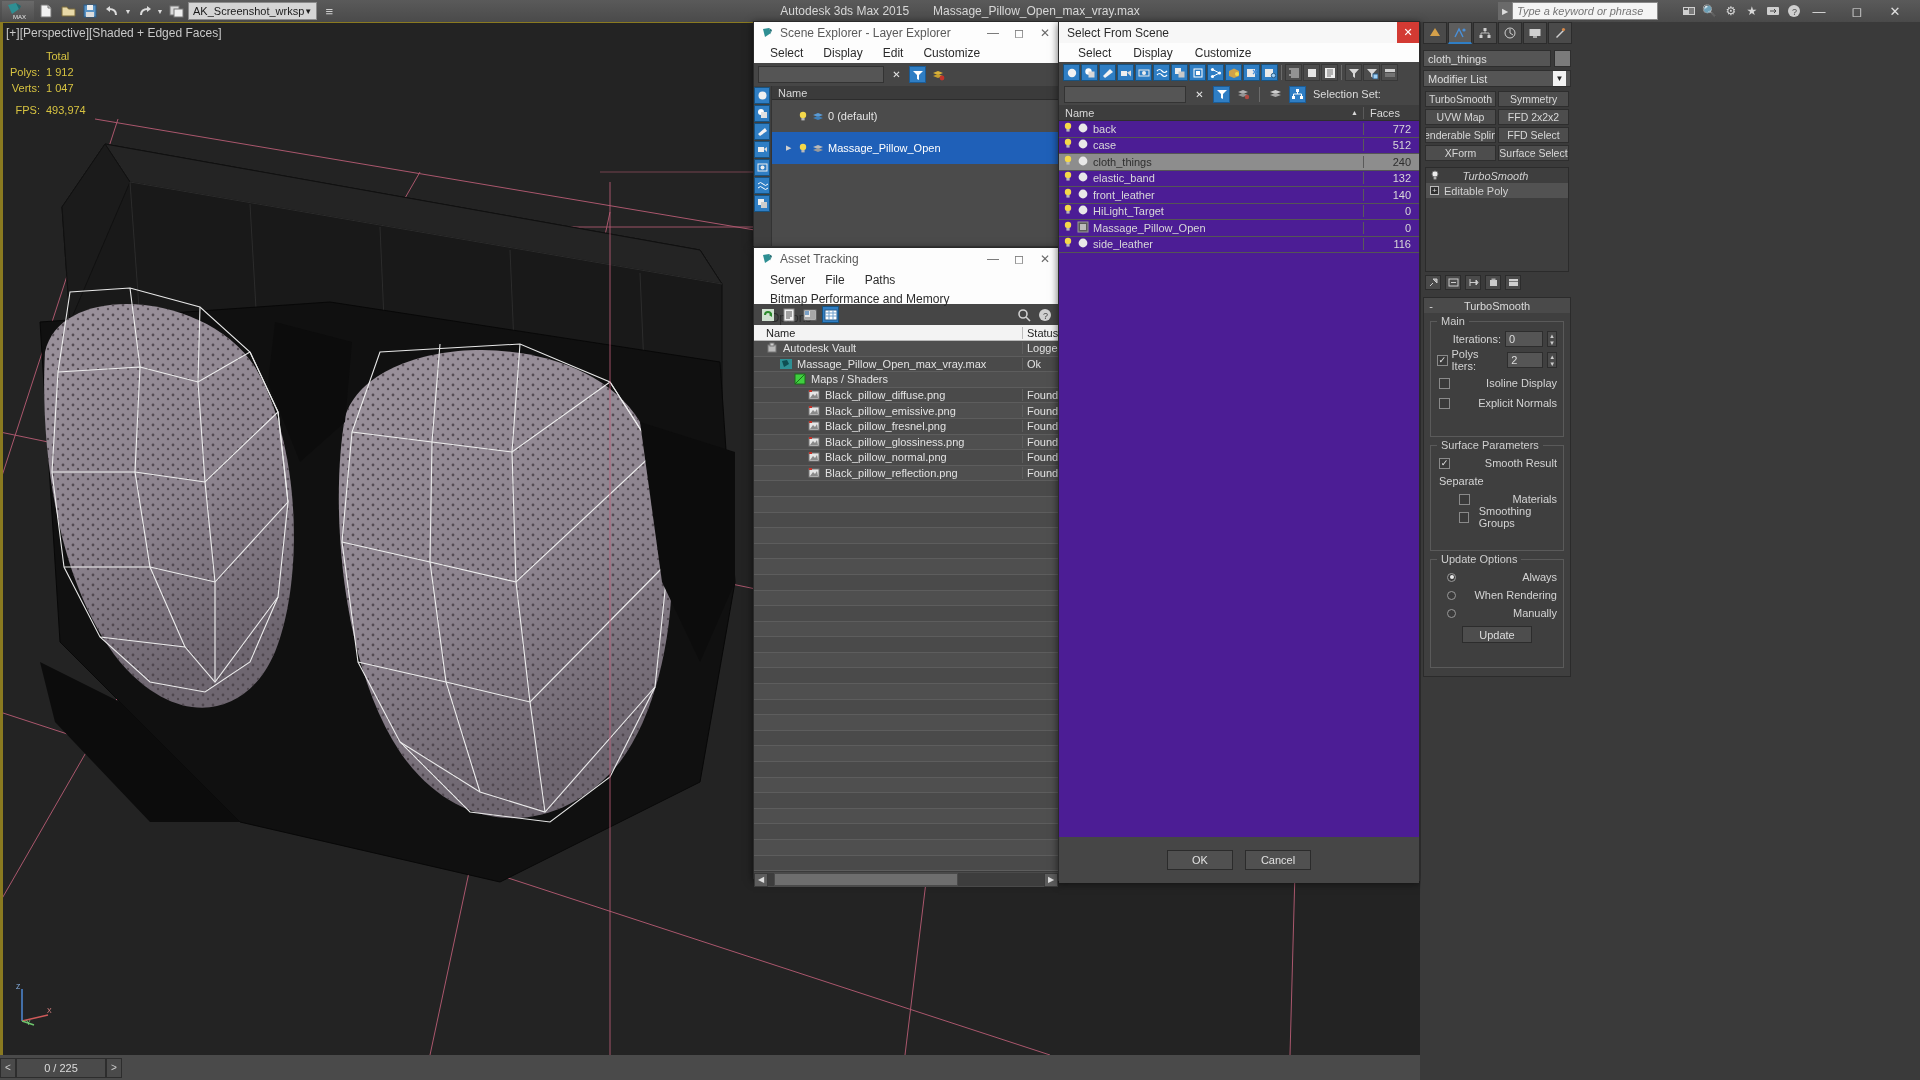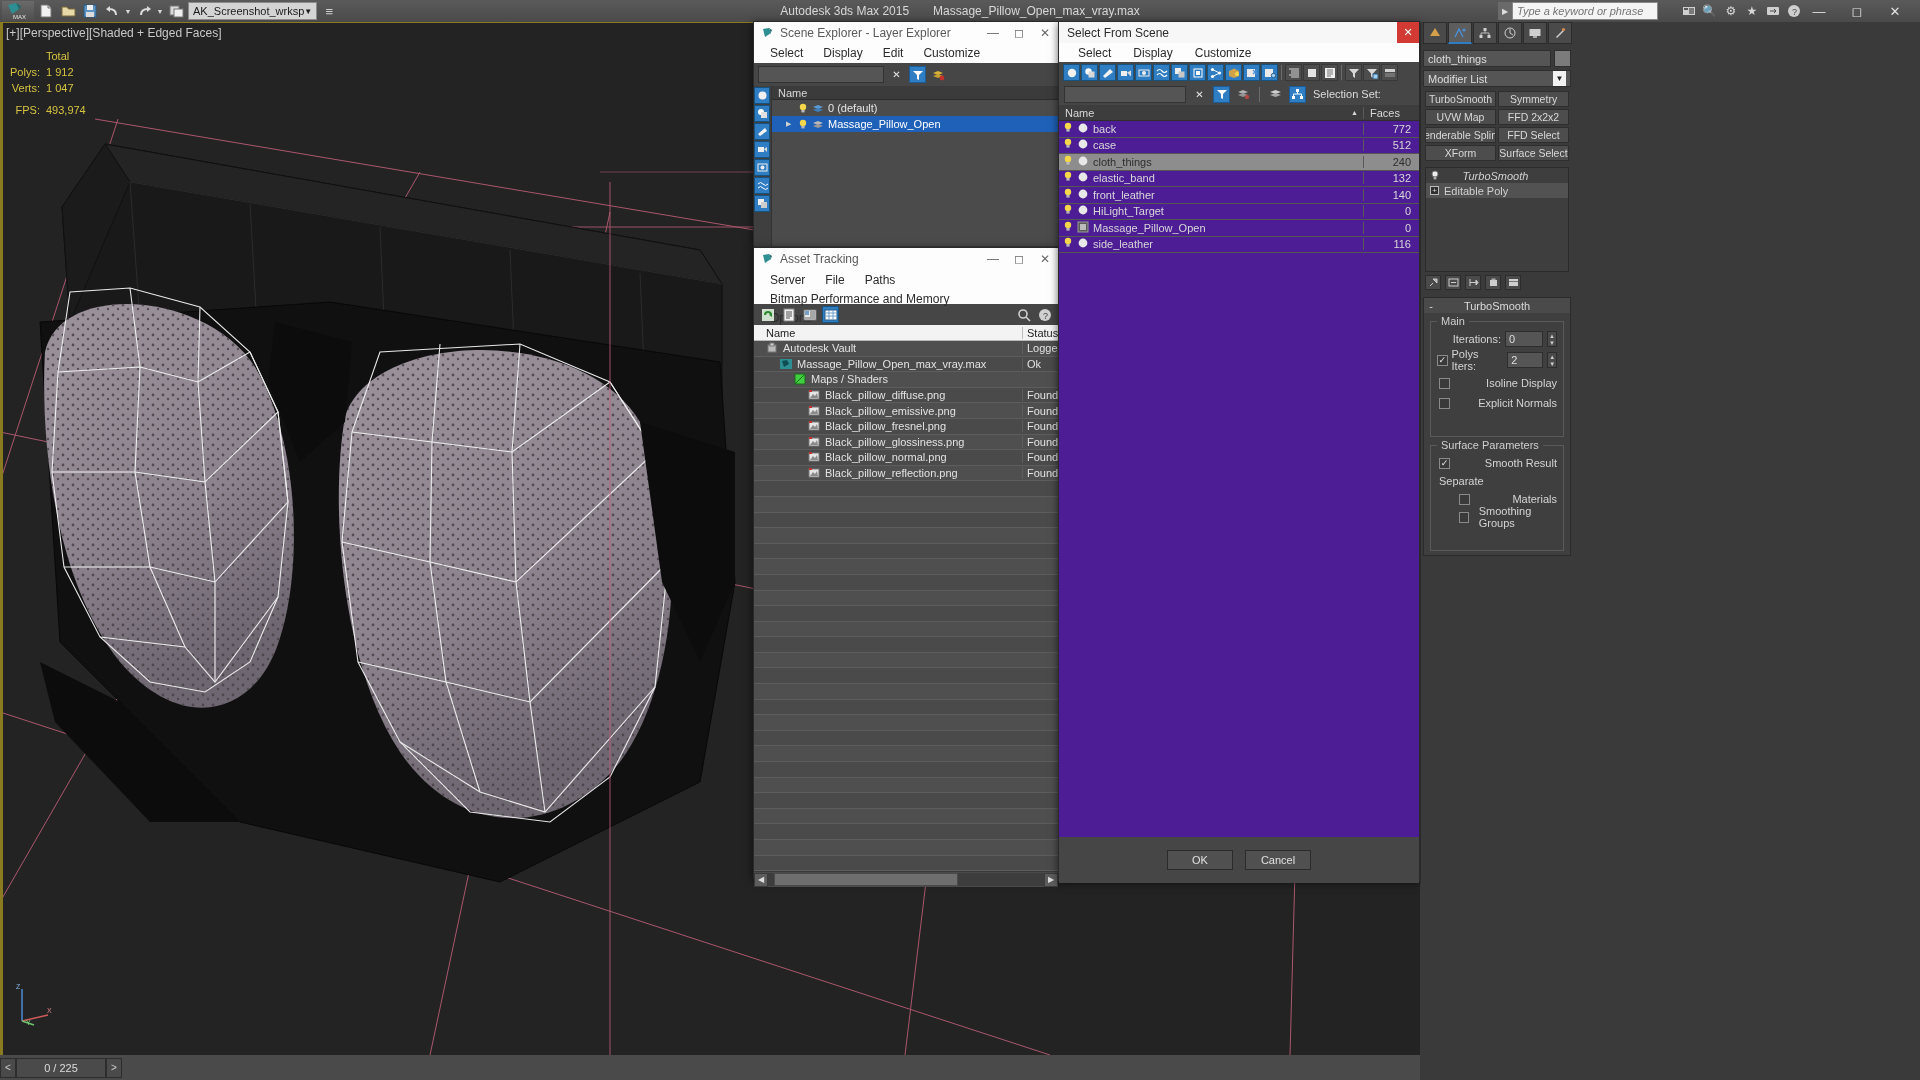--- a/index.html
+++ b/index.html
@@ -80,21 +80,21 @@
   #sceneExplorer{ left:753px; top:21px; width:306px; height:225px;}
   #se-filterbar{height:23px;background:#464646;display:flex;align-items:center;padding:0 4px;gap:4px;}
   #se-filterbar .fld{flex:0 0 126px;height:17px;background:#555;border:1px solid #333;}
   .iconbtn{width:17px;height:17px;display:flex;align-items:center;justify-content:center;font-size:10px;color:#e6e6e6;}
   .iconbtn.blue{background:#2f7ec4;border:1px solid #1b5c96;}
   #se-body{display:flex;height:160px;}
   #se-side{width:17px;background:#3f3f3f;display:flex;flex-direction:column;gap:1px;padding-top:1px;}
   .sidebtn{width:16px;height:17px;background:#2f7ec4;border:1px solid #17527f;display:flex;align-items:center;justify-content:center;}
   #se-list{flex:1;background:#4b4b4b;border-left:1px solid #333;}
   .se-hdr{height:14px;background:#3b3b3b;border-bottom:1px solid #2c2c2c;display:flex;align-items:center;padding-left:6px;font-size:11px;color:#d8d8d8;}
-  .se-row{height:16px;display:flex;align-items:center;gap:4px;padding-left:14px;font-size:11px;color:#e4e4e4;}
+  .se-row{height:32px;display:flex;align-items:center;gap:4px;padding-left:14px;font-size:11px;color:#e4e4e4;}
   .se-row.sel{background:#1f60b8;color:#fff;}
   .bulb{width:10px;height:11px;}
   .layers{width:12px;height:11px;}
   .tri{width:8px;font-size:7px;color:#cfcfcf;}
   #se-footer{height:22px;background:#464646;display:flex;align-items:center;gap:3px;padding:0 3px;border-top:1px solid #3a3a3a;}
   #se-combo{width:128px;height:18px;background:#565656;border:1px solid #333;display:flex;align-items:center;padding:0 4px;font-size:11px;color:#e0e0e0;}
   #se-combo .cc{margin-left:auto;font-size:7px;}
   
   #assetTracking{ left:753px; top:247px; width:306px; height:632px;}
   #at-toolbar{height:21px;background:#464646;display:flex;align-items:center;gap:4px;padding:0 5px;}
@@ -1251,15 +1251,33 @@
         <div class="prow" style="padding-left:22px;">
           <span class="cbx"></span>
           <span>Materials</span>
         </div>
         <div class="prow" style="padding-left:22px;">
           <span class="cbx"></span>
           <span>Smoothing Groups</span>
         </div>
       </div>
 
+      <div class="group" style="margin-bottom:8px;">
+        <div class="gl">Update Options</div>
+        <div class="prow" style="padding-left:10px;">
+          <span class="rdo">
+              <i></i>
+            </span>
+          <span>Always</span>
+        </div>
+        <div class="prow" style="padding-left:10px;">
+          <span class="rdo"></span>
+          <span>When Rendering</span>
+        </div>
+        <div class="prow" style="padding-left:10px;">
+          <span class="rdo"></span>
+          <span>Manually</span>
+        </div>
+        <div class="upd-btn">Update</div>
+      </div>
     </div>
   </div>
 </div>
 
 </body></html>

